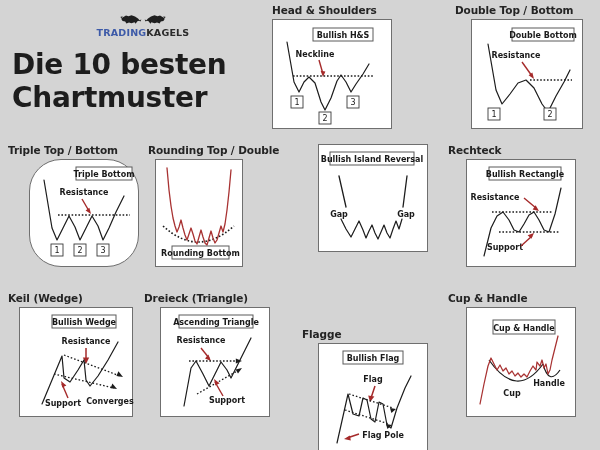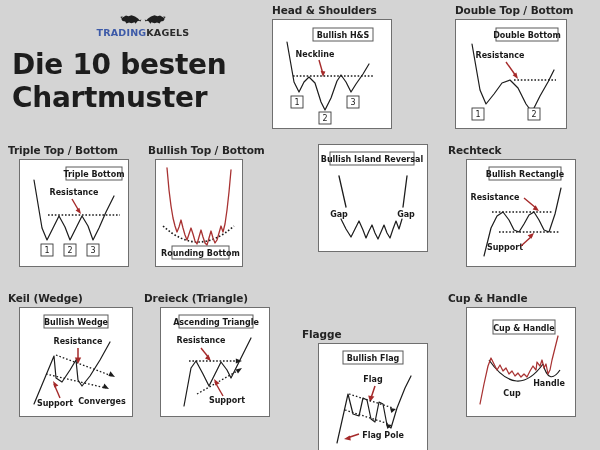--- a/index.html
+++ b/index.html
@@ -124,60 +124,60 @@
         <rect x="46" y="92" width="12" height="12" fill="#fff" stroke="#3a3a3a" stroke-width="0.9"></rect>
         <text x="52" y="101" font-family="DejaVu Sans, sans-serif" font-size="8" fill="#1a1a1a" text-anchor="middle">2</text>
         <rect x="74" y="76" width="12" height="12" fill="#fff" stroke="#3a3a3a" stroke-width="0.9"></rect>
         <text x="80" y="85" font-family="DejaVu Sans, sans-serif" font-size="8" fill="#1a1a1a" text-anchor="middle">3</text>
       </svg>
     </div>
   </div>
 
   <div class="cell" style="left:455px; top:4px; width:122px;">
     <div class="cell-title">Double Top / Bottom</div>
-    <div class="panel" style="width:112px; height:110px; margin-left:0;">
+    <div class="panel" style="width:112px; height:110px; margin-left:16px;">
       <svg width="109" height="107" viewBox="0 0 109 107">
         <rect x="40" y="8" width="62" height="13" fill="#fff" stroke="#5a5a5a" stroke-width="1"></rect>
         <text x="71" y="18" font-family="DejaVu Sans, sans-serif" font-size="8" font-weight="bold" fill="#1a1a1a" text-anchor="middle">Double Bottom</text>
         <text x="44" y="38" font-family="DejaVu Sans, sans-serif" font-size="8" font-weight="bold" fill="#1a1a1a" text-anchor="middle">Resistance</text>
         <line x1="50" y1="42" x2="60" y2="56" stroke="#a52a2a" stroke-width="1.4"></line>
         <polygon points="62,59 56.6,55.2 60.4,52.4" fill="#a52a2a"></polygon>
         <line x1="58" y1="60" x2="100" y2="60" stroke="#1c1c1c" stroke-width="1.4" stroke-dasharray="1.6 1.8"></line>
         <path d="M16 24 L24 70 L30 84 L38 74 L46 63 L54 60 L62 68 L70 84 L76 92 L84 76 L92 62 L98 50" fill="none" stroke="#1c1c1c" stroke-width="1.2" stroke-linejoin="round" stroke-linecap="round"></path>
         <rect x="16" y="88" width="12" height="12" fill="#fff" stroke="#3a3a3a" stroke-width="0.9"></rect>
         <text x="22" y="97" font-family="DejaVu Sans, sans-serif" font-size="8" fill="#1a1a1a" text-anchor="middle">1</text>
         <rect x="72" y="88" width="12" height="12" fill="#fff" stroke="#3a3a3a" stroke-width="0.9"></rect>
         <text x="78" y="97" font-family="DejaVu Sans, sans-serif" font-size="8" fill="#1a1a1a" text-anchor="middle">2</text>
       </svg>
     </div>
   </div>
 
   <div class="cell" style="left:8px; top:144px; width:136px;">
     <div class="cell-title">Triple Top / Bottom</div>
-    <div class="panel" style="width:110px; height:108px; margin-left:11px;">
+    <div class="panel" style="width:110px; height:108px; margin-left:21px;border-radius:32px;">
       <svg width="107" height="105" viewBox="0 0 107 105">
         <rect x="46" y="7" width="56" height="13" fill="#fff" stroke="#5a5a5a" stroke-width="1"></rect>
         <text x="74" y="17" font-family="DejaVu Sans, sans-serif" font-size="8" font-weight="bold" fill="#1a1a1a" text-anchor="middle">Triple Bottom</text>
         <text x="54" y="35" font-family="DejaVu Sans, sans-serif" font-size="8" font-weight="bold" fill="#1a1a1a" text-anchor="middle">Resistance</text>
         <line x1="52" y1="39" x2="59" y2="51" stroke="#a52a2a" stroke-width="1.4"></line>
         <polygon points="61,54 55.6,50.6 59.4,47.8" fill="#a52a2a"></polygon>
         <line x1="28" y1="55" x2="100" y2="55" stroke="#1c1c1c" stroke-width="1.4" stroke-dasharray="1.6 1.8"></line>
         <path d="M14 20 L22 68 L27 80 L33 68 L39 56 L45 67 L50 80 L56 68 L62 56 L68 66 L73 80 L79 68 L86 52 L94 36" fill="none" stroke="#1c1c1c" stroke-width="1.2" stroke-linejoin="round" stroke-linecap="round"></path>
         <rect x="21" y="84" width="12" height="12" fill="#fff" stroke="#3a3a3a" stroke-width="0.9"></rect>
         <text x="27" y="93" font-family="DejaVu Sans, sans-serif" font-size="8" fill="#1a1a1a" text-anchor="middle">1</text>
         <rect x="44" y="84" width="12" height="12" fill="#fff" stroke="#3a3a3a" stroke-width="0.9"></rect>
         <text x="50" y="93" font-family="DejaVu Sans, sans-serif" font-size="8" fill="#1a1a1a" text-anchor="middle">2</text>
         <rect x="67" y="84" width="12" height="12" fill="#fff" stroke="#3a3a3a" stroke-width="0.9"></rect>
         <text x="73" y="93" font-family="DejaVu Sans, sans-serif" font-size="8" fill="#1a1a1a" text-anchor="middle">3</text>
       </svg>
     </div>
   </div>
 
   <div class="cell" style="left:148px; top:144px; width:150px;">
-    <div class="cell-title">Bullish Top /  Bottom</div>
+    <div class="cell-title">Rounding Top /  Double</div>
     <div class="panel" style="width:88px; height:108px; margin-left:7px;">
       <svg width="85" height="105" viewBox="0 0 85 105">
         <path d="M7 66 Q42 98 78 66" fill="none" stroke="#1c1c1c" stroke-width="1.6" stroke-dasharray="1.6 2"></path>
         <path d="M11 8 L13 30 L15 46 L17 58 L19 66 L21 72 L23 67 L25 60 L27 68 L29 75 L31 80 L33 74 L35 68 L37 74 L39 81 L41 84 L43 77 L45 70 L47 77 L49 83 L51 85 L53 78 L55 71 L57 78 L59 83 L61 80 L63 73 L65 66 L67 72 L69 64 L71 50 L73 32 L75 10" fill="none" stroke="#a83232" stroke-width="1.3" stroke-linejoin="round" stroke-linecap="round"></path>
         <rect x="16" y="86" width="57" height="13" fill="#fff" stroke="#5a5a5a" stroke-width="1"></rect>
         <text x="44.5" y="96" font-family="DejaVu Sans, sans-serif" font-size="8" font-weight="bold" fill="#1a1a1a" text-anchor="middle">Rounding Bottom</text>
       </svg>
     </div>
   </div>
 
@@ -210,21 +210,21 @@
         <line x1="54" y1="86" x2="65" y2="76" stroke="#a52a2a" stroke-width="1.4"></line>
         <polygon points="67,73 64.4,78.8 60.6,75.2" fill="#a52a2a"></polygon>
         <line x1="66" y1="88" x2="74" y2="78" stroke="#a52a2a" stroke-width="1.4" opacity="0"></line>
         <path d="M17 96 L24 68 L30 56 L36 52 L42 60 L47 70 L52 72 L57 64 L62 55 L67 52 L72 60 L77 70 L82 72 L88 54 L94 28" fill="none" stroke="#1c1c1c" stroke-width="1.2" stroke-linejoin="round" stroke-linecap="round"></path>
       </svg>
     </div>
   </div>
 
   <div class="cell" style="left:8px; top:292px; width:136px;">
     <div class="cell-title">Keil (Wedge)</div>
-    <div class="panel" style="width:114px; height:110px; margin-left:11px;">
+    <div class="panel" style="width:114px; height:110px; margin-left:11px;padding-left:8px;">
       <svg width="111" height="107" viewBox="0 0 111 107">
         <rect x="24" y="7" width="64" height="13" fill="#fff" stroke="#5a5a5a" stroke-width="1"></rect>
         <text x="56" y="17" font-family="DejaVu Sans, sans-serif" font-size="8" font-weight="bold" fill="#1a1a1a" text-anchor="middle">Bullish Wedge</text>
         <text x="58" y="36" font-family="DejaVu Sans, sans-serif" font-size="8" font-weight="bold" fill="#1a1a1a" text-anchor="middle">Resistance</text>
         <line x1="58" y1="40" x2="58" y2="52" stroke="#a52a2a" stroke-width="1.5"></line>
         <polygon points="58,56 54.8,49.4 61.2,49.4" fill="#a52a2a"></polygon>
         <line x1="36" y1="47" x2="92" y2="68" stroke="#1c1c1c" stroke-width="1.3" stroke-dasharray="1.6 2"></line>
         <polygon points="95,69 88.4,68 90.4,63.2" fill="#1c1c1c"></polygon>
         <line x1="26" y1="66" x2="86" y2="80" stroke="#1c1c1c" stroke-width="1.3" stroke-dasharray="1.6 2"></line>
         <polygon points="89,81 82.6,80.2 84.4,75.4" fill="#1c1c1c"></polygon>

